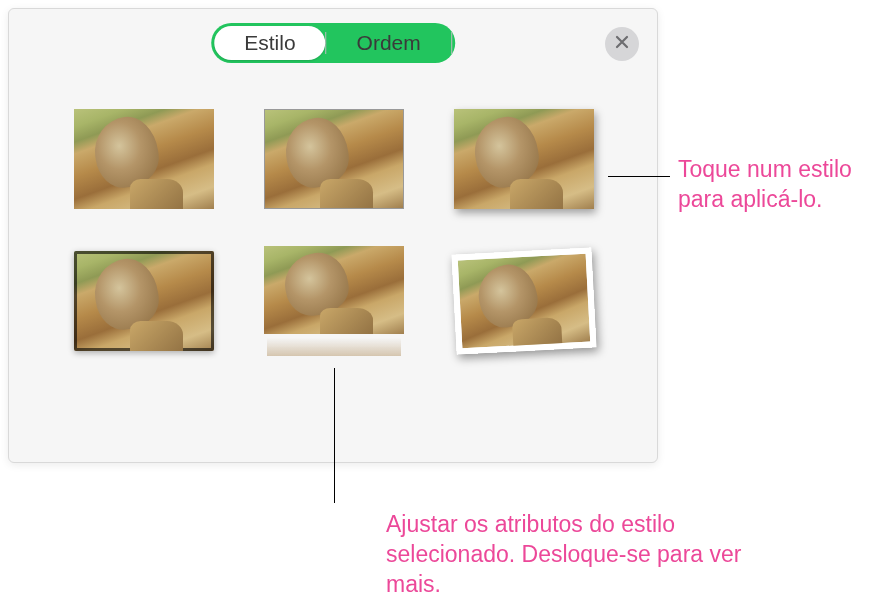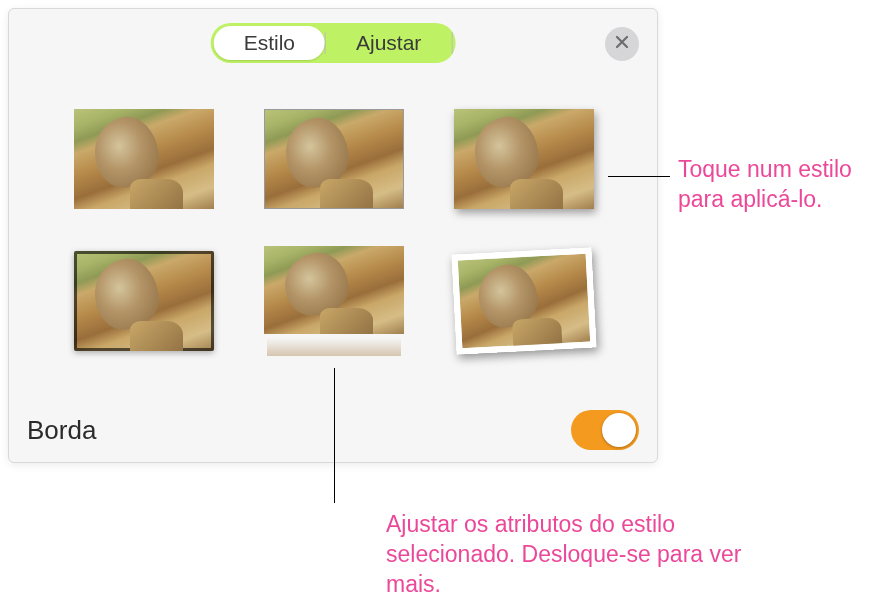--- a/index.html
+++ b/index.html
@@ -21,21 +21,21 @@
       border-radius: 6px;
       box-shadow: 0 2px 8px rgba(0,0,0,0.08);
     }
     .tabbar {
       position: absolute;
       top: 14px;
       left: 50%;
       transform: translateX(-50%);
       display: flex;
       align-items: center;
-      background: #bef264;
+      background: #22c55e;
       border-radius: 20px;
       height: 40px;
       padding: 3px;
     }
     .tab {
       height: 34px;
       line-height: 34px;
       padding: 0 30px;
       font-size: 21px;
       color: #3a3a3a;
@@ -173,21 +173,21 @@
     .leader-2v { top: 368px; left: 334px; width: 1px; height: 135px; }
   </style>
 </head>
 <body>
 
 <div class="panel">
 
   <div class="tabbar">
     <div class="tab active">Estilo</div>
     <div class="tab-sep"></div>
-    <div class="tab">Ajustar</div>
+    <div class="tab">Ordem</div>
     <div class="tab-sep"></div>
   </div>
 
   <div class="close-btn">
     <span>
       <svg viewBox="0 0 14 14">
           <path d="M2 2 L12 12 M12 2 L2 12" stroke="#6d6d70" stroke-width="2.2" stroke-linecap="round" fill="none"></path>
         </svg>
     </span>
   </div>
@@ -206,26 +206,20 @@
         <div class="thumb-inner"></div>
       </div>
     <div class="thumb s5">
         <div class="thumb-inner"></div>
       </div>
     <div class="thumb s6">
         <div class="thumb-inner"></div>
       </div>
   </div>
 
-  <div class="borda-row">
-    <div class="borda-label">Borda</div>
-    <div class="toggle">
-      <div class="toggle-knob"></div>
-    </div>
-  </div>
 
 </div>
 
 <div class="leader leader-1h"></div>
 <div class="callout callout-1">Toque num estilo para aplicá-lo.</div>
 
 <div class="leader leader-2v"></div>
 <div class="callout callout-2">Ajustar os atributos do estilo selecionado. Desloque-se para ver mais.</div>
 
 </body></html>

